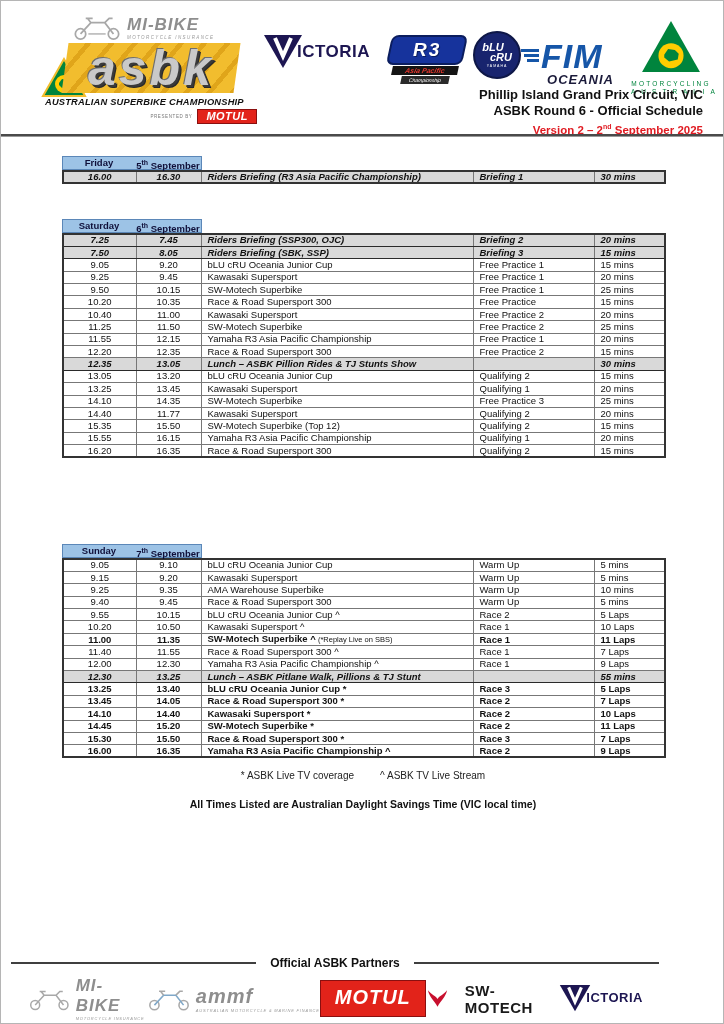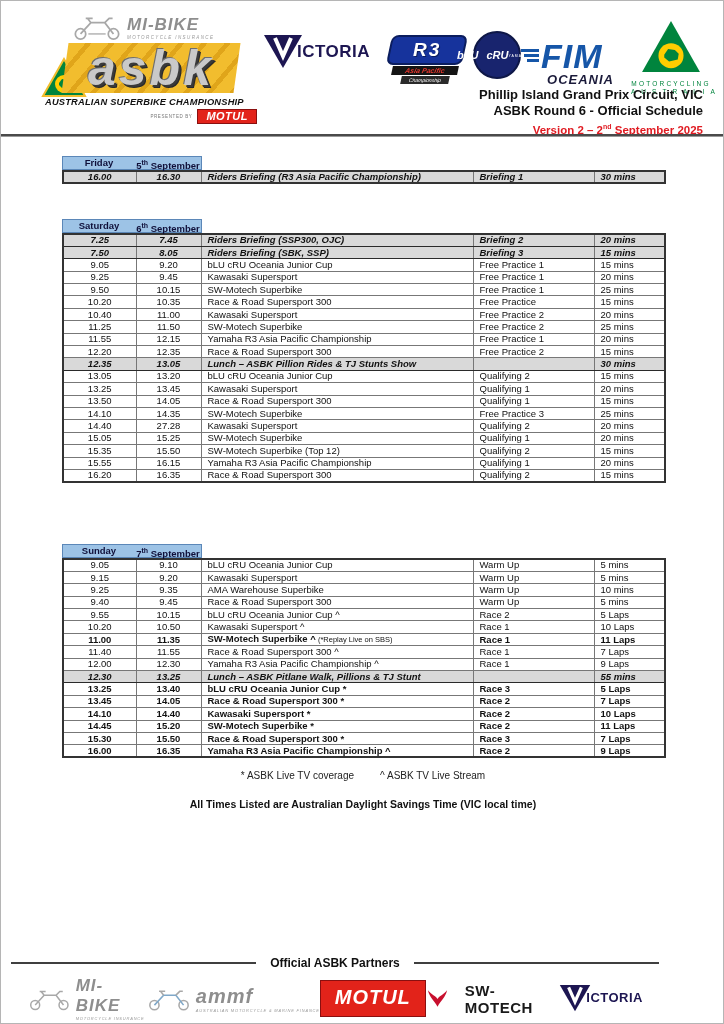--- a/index.html
+++ b/index.html
@@ -38,21 +38,21 @@
   .vic-logo { position:absolute; left:262px; top:33px; display:flex; align-items:flex-start; }
   .vic-text { font-size:17px; font-weight:800; color:#1d1652; letter-spacing:0.5px; margin:8px 0 0 -6px; }
   .vic-logo-sm .vic-text { font-size:13px; margin:6px 0 0 -5px; }
 
   .r3-logo { position:absolute; left:388px; top:34px; width:80px; }
   .r3-box { width:76px; height:30px; background:#16339c; border:2px solid #0b1d5e; border-radius:7px; transform:skewX(-12deg); display:flex; align-items:center; justify-content:center; }
   .r3-text { transform:skewX(12deg); color:#fff; font-weight:bold; font-style:italic; font-size:19px; letter-spacing:2px; text-shadow:1px 1px 0 #0b1d5e; }
   .r3-bar1 { width:66px; margin:1px 0 0 3px; background:#141414; color:#e8362d; font-size:7px; font-weight:bold; font-style:italic; text-align:center; padding:1px 0; transform:skewX(-12deg); }
   .r3-bar2 { width:48px; margin:1px 0 0 12px; background:#2a2a2a; color:#fff; font-size:5px; font-style:italic; text-align:center; padding:1px 0; transform:skewX(-12deg); }
 
-  .blucru-logo { position:absolute; left:472px; top:30px; width:48px; height:48px; border-radius:50%; background:#18246e; border:2px solid #0e1747; display:flex; flex-direction:row; align-items:center; justify-content:center; color:#fff; font-style:italic; font-weight:bold; }
+  .blucru-logo { position:absolute; left:472px; top:30px; width:48px; height:48px; border-radius:50%; background:#18246e; border:2px solid #0e1747; display:flex; flex-direction:column; align-items:center; justify-content:center; color:#fff; font-style:italic; font-weight:bold; }
   .blucru-l1 { font-size:11px; line-height:10px; margin-left:-8px; }
   .blucru-l2 { font-size:11px; line-height:10px; margin-left:8px; }
   .blucru-sub { font-size:3.5px; letter-spacing:1px; font-style:normal; font-weight:normal; margin-top:2px; }
 
   .fim-logo { position:absolute; left:518px; top:40px; width:95px; }
   .fim-row { display:flex; align-items:center; }
   .fim-text { color:#1656a8; font-weight:800; font-style:italic; font-size:34px; line-height:30px; letter-spacing:1px; }
   .fim-sub { text-align:right; color:#1a1a3a; font-weight:bold; font-style:italic; font-size:13px; letter-spacing:1px; margin-top:1px; }
 
   .ma-logo { position:absolute; left:630px; top:18px; width:80px; text-align:center; }
@@ -321,45 +321,31 @@
               <td class="c-dur">15 mins</td>
             </tr>
             <tr class="r-normal">
               <td class="c-time">13.25</td>
               <td class="c-time">13.45</td>
               <td class="c-event">Kawasaki Supersport</td>
               <td class="c-session">Qualifying 1</td>
               <td class="c-dur">20 mins</td>
             </tr>
             <tr class="r-normal">
-              <td class="c-time">13.50</td>
-              <td class="c-time">14.05</td>
-              <td class="c-event">Race &amp; Road Supersport 300</td>
-              <td class="c-session">Qualifying 1</td>
-              <td class="c-dur">15 mins</td>
-            </tr>
-            <tr class="r-normal">
               <td class="c-time">14.10</td>
               <td class="c-time">14.35</td>
               <td class="c-event">SW-Motech Superbike</td>
               <td class="c-session">Free Practice 3</td>
               <td class="c-dur">25 mins</td>
             </tr>
             <tr class="r-normal">
               <td class="c-time">14.40</td>
-              <td class="c-time">27.28</td>
+              <td class="c-time">11.77</td>
               <td class="c-event">Kawasaki Supersport</td>
               <td class="c-session">Qualifying 2</td>
-              <td class="c-dur">20 mins</td>
-            </tr>
-            <tr class="r-normal">
-              <td class="c-time">15.05</td>
-              <td class="c-time">15.25</td>
-              <td class="c-event">SW-Motech Superbike</td>
-              <td class="c-session">Qualifying 1</td>
               <td class="c-dur">20 mins</td>
             </tr>
             <tr class="r-normal">
               <td class="c-time">15.35</td>
               <td class="c-time">15.50</td>
               <td class="c-event">SW-Motech Superbike (Top 12)</td>
               <td class="c-session">Qualifying 2</td>
               <td class="c-dur">15 mins</td>
             </tr>
             <tr class="r-normal">

